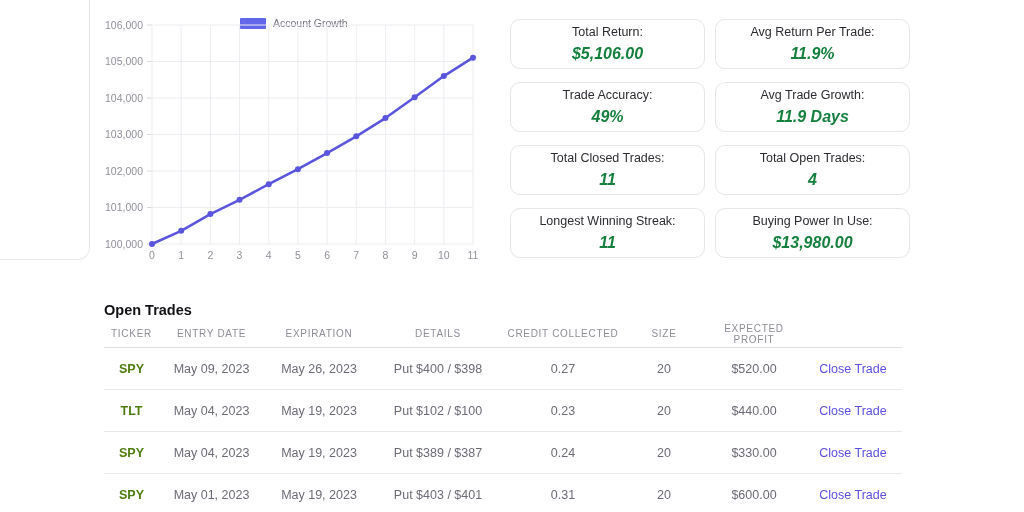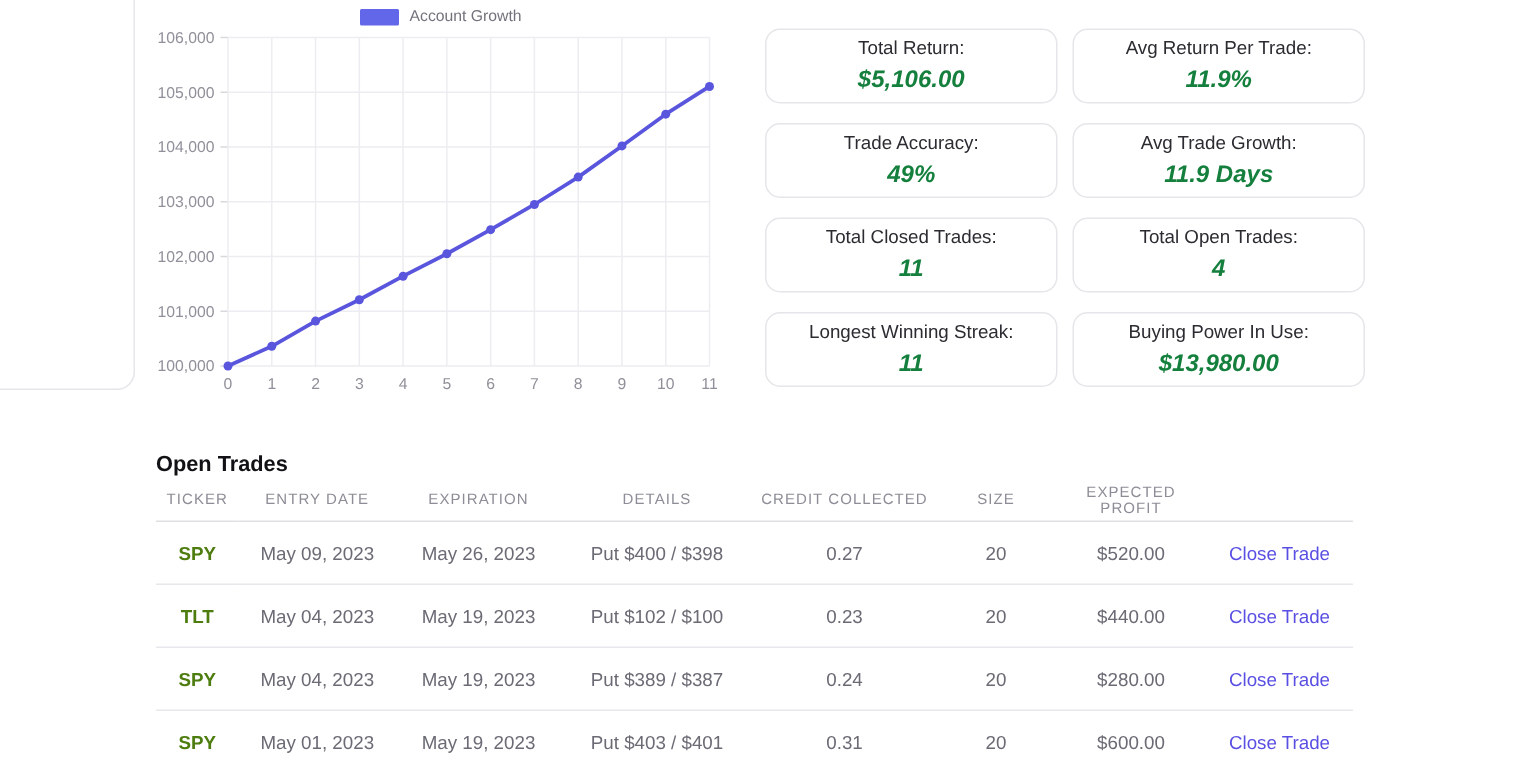--- a/index.html
+++ b/index.html
@@ -6,21 +6,21 @@
   #stage{
     position:relative;width:1024px;height:512px;background:#ffffff;overflow:hidden;
     font-family:"Liberation Sans", sans-serif;color:#17171c;
   }
   
   .left-panel-edge{
     position:absolute;left:-32px;top:-32px;width:120px;height:290px;
     border:1px solid #e6e6ea;border-radius:12px;background:transparent;
   }
   
-  .legend{position:absolute;left:240px;top:5px;display:flex;align-items:center;gap:7px;}
+  .legend{position:absolute;left:240px;top:17px;display:flex;align-items:center;gap:7px;}
   .legend-swatch{width:26px;height:11px;border-radius:1px;}
   .legend-label{font-size:10.5px;color:#72727c;}
   .chart-svg{position:absolute;left:100px;top:16px;}
   
   .stats-grid{
     position:absolute;left:510px;top:19px;width:400px;
     display:grid;grid-template-columns:195px 195px;column-gap:10px;row-gap:13px;
   }
   .stat-card{
     box-sizing:border-box;height:50px;border:1px solid #e6e6ea;border-radius:10px;
@@ -199,21 +199,21 @@
           <td>$440.00</td>
           <td><a class="close-link" href="#" style="color: rgb(90, 79, 227);">Close Trade</a></td>
         </tr>
         <tr>
           <td class="ticker">SPY</td>
           <td>May 04, 2023</td>
           <td>May 19, 2023</td>
           <td>Put $389 / $387</td>
           <td>0.24</td>
           <td>20</td>
-          <td>$280.00</td>
+          <td>$330.00</td>
           <td><a class="close-link" href="#" style="color: rgb(90, 79, 227);">Close Trade</a></td>
         </tr>
         <tr>
           <td class="ticker">SPY</td>
           <td>May 01, 2023</td>
           <td>May 19, 2023</td>
           <td>Put $403 / $401</td>
           <td>0.31</td>
           <td>20</td>
           <td>$600.00</td>

